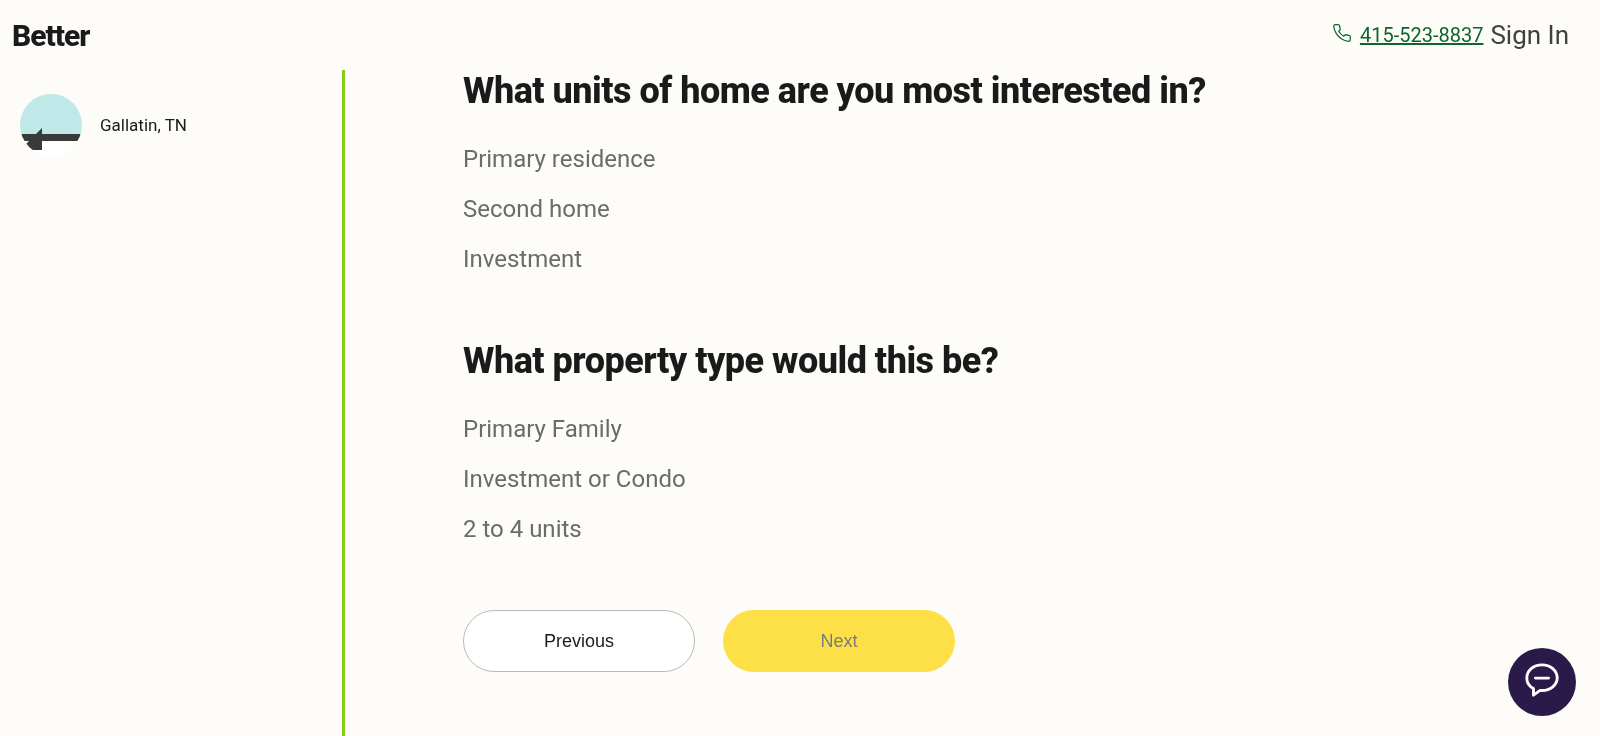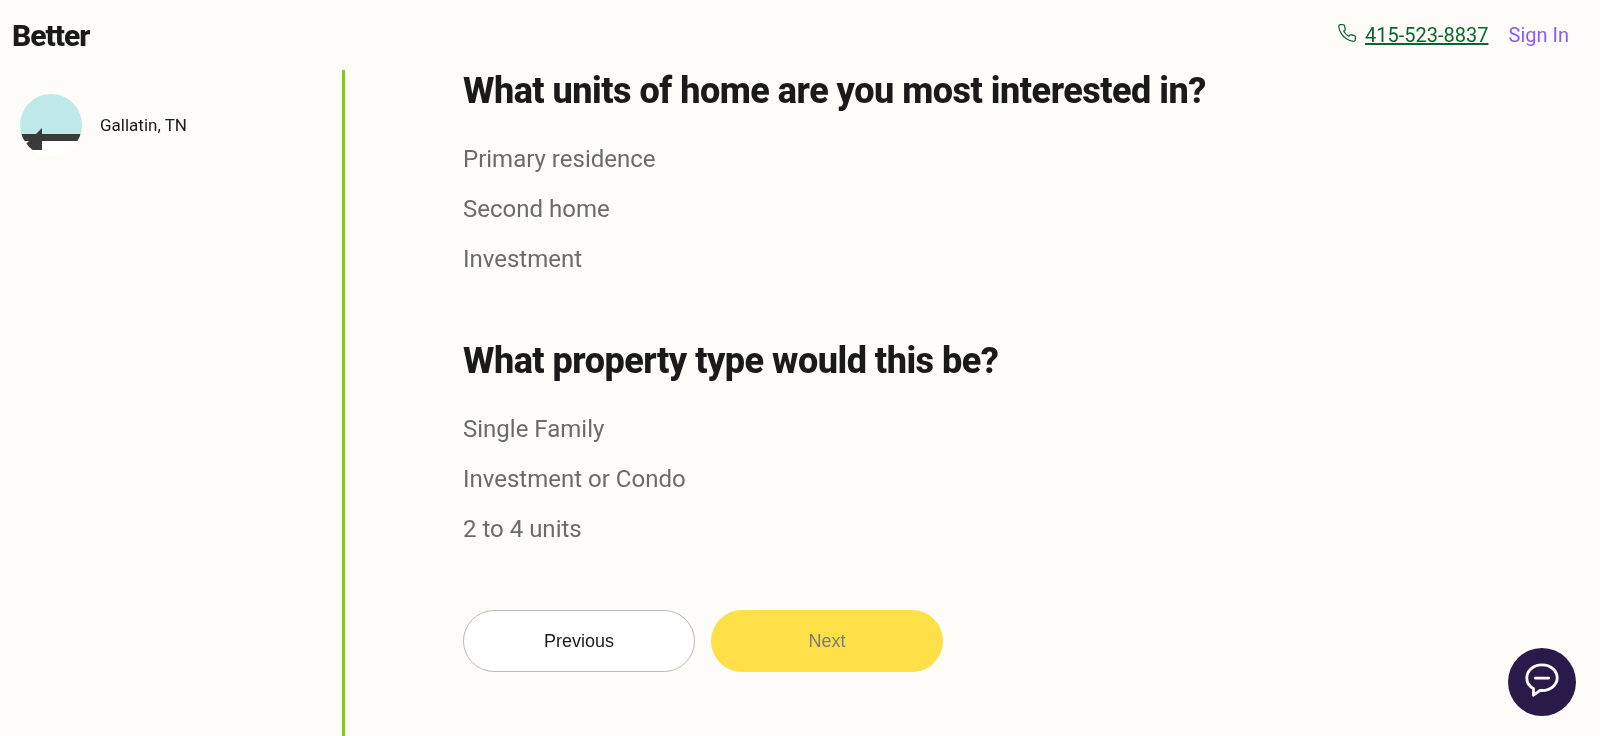--- a/index.html
+++ b/index.html
@@ -27,21 +27,21 @@
     }
     .logo {
       font-size: 30px;
       font-weight: 800;
       color: #1a1a1a;
       letter-spacing: -1px;
     }
     .header-right {
       display: flex;
       align-items: center;
-      gap: 20px;
+      gap: 7px;
       justify-content: center;
     }
     .phone-link {
       display: flex;
       align-items: center;
       gap: 8px;
       color: #0d652d;
       text-decoration: none;
     }
     .phone-icon svg {
@@ -50,22 +50,22 @@
       stroke: #0d652d;
       fill: none;
       stroke-width: 1.5;
     }
     .phone-number {
       font-size: 20px;
       text-decoration: underline;
       color: #0d652d;
     }
     .sign-in {
-      font-size: 20px;
-      color: #8b5cf6;
+      font-size: 26px;
+      color: #404040;
       cursor: pointer;
     }
     .sidebar {
       position: absolute;
       left: 0;
       top: 70px;
       width: 345px;
       height: calc(100% - 70px);
       border-right: 3px solid #84cc16;
       padding: 24px 20px;
@@ -118,21 +118,21 @@
       margin-bottom: 56px;
     }
     .option {
       font-size: 24px;
       color: #6b6b6b;
       padding: 11px 0;
       cursor: pointer;
     }
     .button-row {
       display: flex;
-      gap: 16px;
+      gap: 28px;
       margin-top: 30px;
     }
     .btn {
       width: 232px;
       height: 62px;
       border-radius: 31px;
       font-size: 18px;
       display: flex;
       align-items: center;
       justify-content: center;
@@ -194,21 +194,21 @@
 <div class="main">
   <div class="question-group">
     <h1 class="question-title">What units of home are you most interested in?</h1>
     <div class="option">Primary residence</div>
     <div class="option">Second home</div>
     <div class="option">Investment</div>
   </div>
 
   <div class="question-group">
     <h1 class="question-title">What property type would this be?</h1>
-    <div class="option">Single Family</div>
+    <div class="option">Primary Family</div>
     <div class="option">Investment or Condo</div>
     <div class="option">2 to 4 units</div>
   </div>
 
   <div class="button-row">
     <button class="btn btn-prev">Previous</button>
     <button class="btn btn-next">Next</button>
   </div>
 </div>
 

